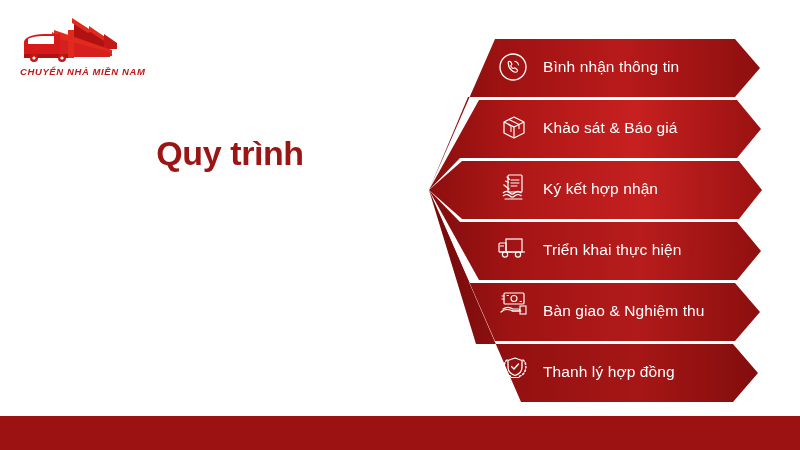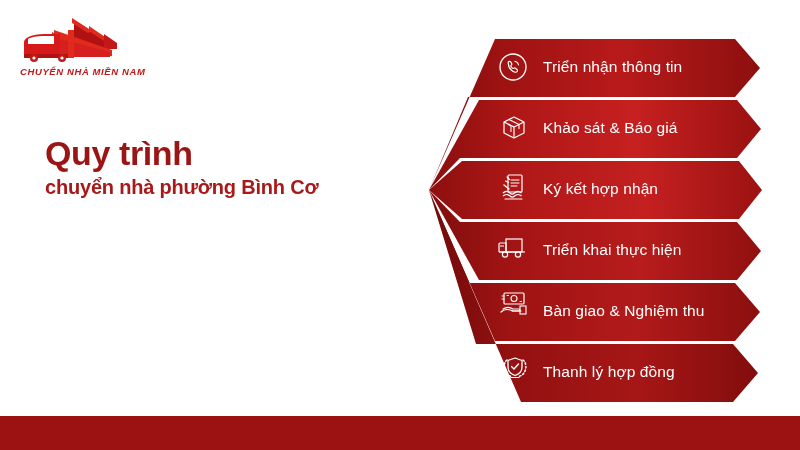--- a/index.html
+++ b/index.html
@@ -25,20 +25,21 @@
     white-space:nowrap;
     font-family:"Liberation Sans", sans-serif;
   }
 
   
   #headline { position:absolute; left:45px; top:136px; width:370px; }
   #title-main {
     font-size:34px; font-weight:bold;
     color:#9C1515; letter-spacing:-0.4px;
     line-height:1.05;
+    text-align:center;
   }
   #title-sub {
     margin-top:4px;
     font-size:20px; font-weight:bold;
     color:#A81A1A; letter-spacing:-0.2px;
     line-height:1.15;
   }
 
   
   #funnel { position:absolute; left:0; top:0; width:800px; height:418px; }
@@ -84,21 +85,20 @@
     <circle cx="44" cy="42" r="4" fill="#C41818"></circle>
     <circle cx="44" cy="42" r="1.6" fill="#ffffff"></circle>
 
     <rect x="50" y="14" width="6" height="28" fill="#E02A1E"></rect>
   </svg>
   <div id="logo-text">CHUYỂN NHÀ MIỀN NAM</div>
 </div>
 
 <div id="headline">
   <div id="title-main">Quy trình</div>
-  <div id="title-sub">chuyển nhà phường Bình Cơ</div>
 </div>
 
 <div id="funnel">
   <svg width="800" height="418" viewBox="0 0 800 418">
     <defs>
       <linearGradient id="g1" x1="0" y1="0" x2="1" y2="0">
         <stop offset="0%" stop-color="#7E0C0C"></stop>
         <stop offset="22%" stop-color="#9E1212"></stop>
         <stop offset="58%" stop-color="#B81A1A"></stop>
         <stop offset="100%" stop-color="#8E0F0F"></stop>
@@ -193,20 +193,20 @@
 </svg>
 
 <svg class="step-icon" style="left:500px; top:352px;" width="30" height="30" viewBox="0 0 30 30">
   <path d="M15 6 L22 8.5 V15 c0 4.5 -3.6 7.3 -7 8.5 c-3.4 -1.2 -7 -4 -7 -8.5 V8.5 Z" fill="none" stroke="#ffffff" stroke-width="1.3" stroke-linejoin="round"></path>
   <path d="M11.5 14.5 l2.5 2.5 l4.5 -5" fill="none" stroke="#ffffff" stroke-width="1.4" stroke-linecap="round" stroke-linejoin="round"></path>
   <path d="M7 8 c-4 3 -4 11 1 15 c1 0.8 2 1.2 3 1.4" fill="none" stroke="#ffffff" stroke-width="1.5" stroke-linecap="round" stroke-dasharray="1.6 2"></path>
   <path d="M23 8 c4 3 4 11 -1 15 c-1 0.8 -2 1.2 -3 1.4" fill="none" stroke="#ffffff" stroke-width="1.5" stroke-linecap="round" stroke-dasharray="1.6 2"></path>
   <path d="M11 25.5 h8" stroke="#ffffff" stroke-width="1.2" stroke-linecap="round"></path>
 </svg>
 
-<div class="step-label" style="left:543px; top:58px;">Triển nhận thông tin</div>
+<div class="step-label" style="left:543px; top:58px;">Bình nhận thông tin</div>
 <div class="step-label" style="left:543px; top:119px;">Khảo sát &amp; Báo giá</div>
 <div class="step-label" style="left:543px; top:180px;">Ký kết hợp nhận</div>
 <div class="step-label" style="left:543px; top:241px;">Triển khai thực hiện</div>
 <div class="step-label" style="left:543px; top:302px;">Bàn giao &amp; Nghiệm thu</div>
 <div class="step-label" style="left:543px; top:363px;text-align:center;">Thanh lý hợp đồng</div>
 
 <div id="bottom-bar"></div>
 
 </body></html>

